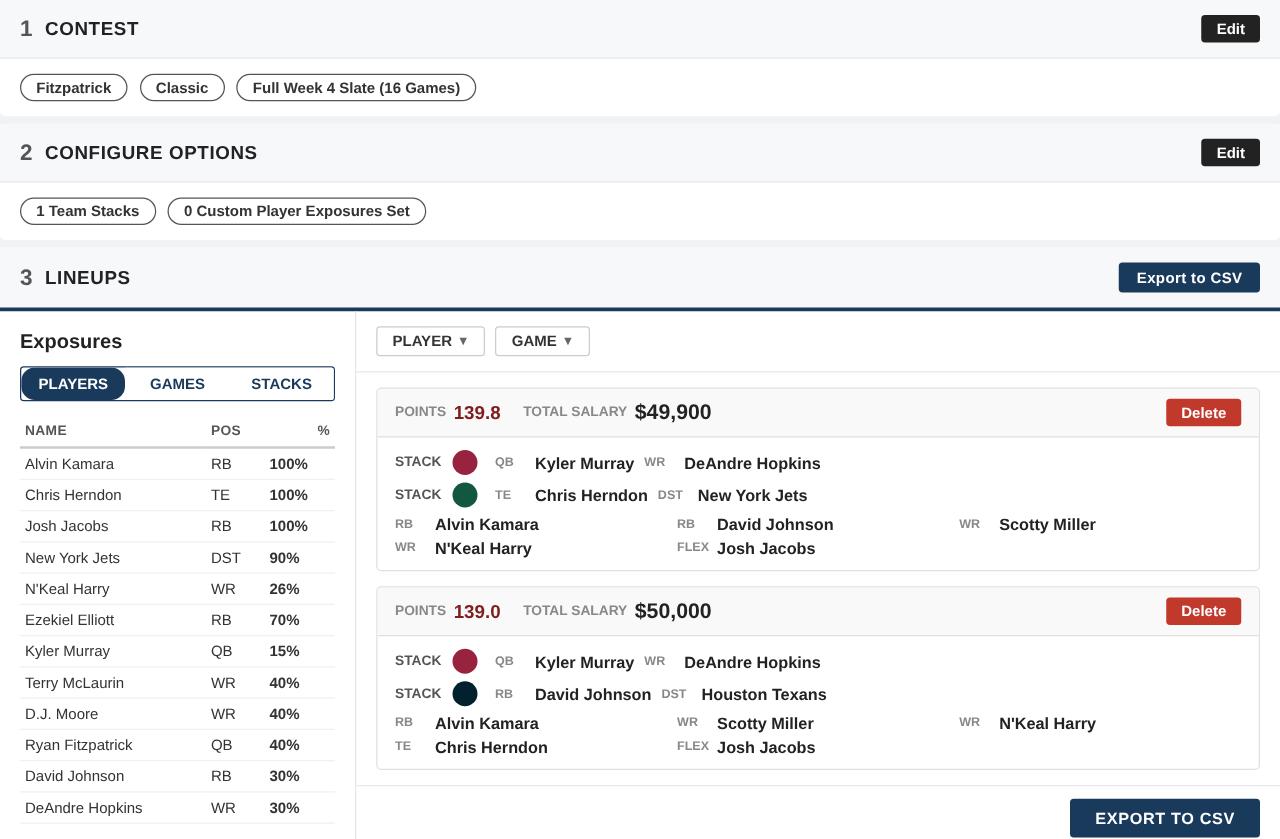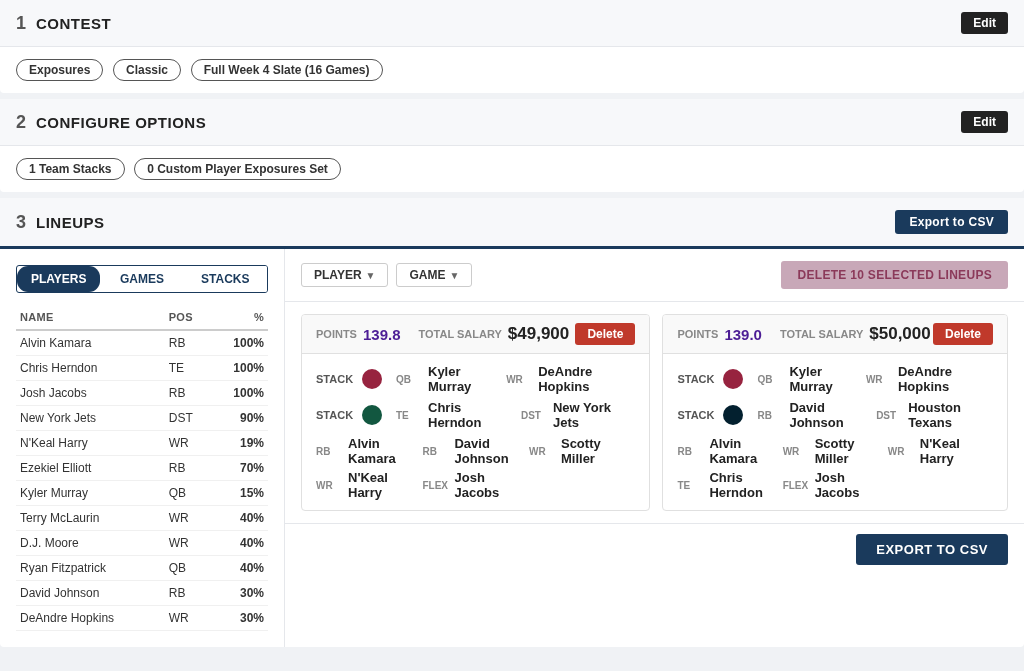--- a/index.html
+++ b/index.html
@@ -35,41 +35,41 @@
 
     .tab-bar { display: flex; margin-bottom: 12px; border: 1.5px solid #1a3a5c; border-radius: 3px; overflow: hidden; }
     .tab-btn { flex: 1; padding: 6px 0; font-size: 12px; font-weight: 700; border: none; cursor: pointer; background: #fff; color: #1a3a5c; }
     .tab-btn.active { background: #1a3a5c; color: #fff; border-radius: 11px; }
 
     
     .exp-table { width: 100%; border-collapse: collapse; }
     .exp-table th { text-align: left; font-size: 11px; font-weight: 700; color: #555; padding: 6px 4px; border-bottom: 2px solid #ccc; text-transform: uppercase; letter-spacing: 0.3px; }
     .exp-table th.right { text-align: right; }
     .exp-table td { padding: 5px 4px; font-size: 12px; border-bottom: 1px solid #f0f0f0; }
-    .exp-table td.right { text-align: right; font-weight: 600; margin-top: 37px; }
+    .exp-table td.right { font-weight: 600; margin-top: 37px; }
 
     
     .lineups-main { flex: 1; padding: 0; }
 
     
     .filter-bar { display: flex; align-items: center; justify-content: space-between; padding: 12px 16px; border-bottom: 1px solid #e5e7eb; }
     .filter-bar-left { display: flex; gap: 8px; }
     .filter-btn { display: flex; align-items: center; gap: 4px; background: #fff; border: 1.5px solid #ccc; border-radius: 3px; padding: 4px 12px; font-size: 12px; font-weight: 600; cursor: pointer; color: #333; }
     .filter-btn .caret { font-size: 10px; color: #666; }
 
     .btn-delete-selected { background: #c8a8b8; color: #8b3a5a; border: none; border-radius: 3px; padding: 7px 16px; font-size: 12px; font-weight: 700; cursor: pointer; letter-spacing: 0.3px; text-transform: uppercase; }
 
     
-    .lineup-cards { padding: 12px 16px; display: flex; gap: 12px; }
+    .lineup-cards { padding: 12px 16px; display: flex; flex-direction: column; gap: 12px; }
 
     .lineup-card { border: 1px solid #e0e0e0; border-radius: 4px; overflow: hidden; }
     .lineup-card-header { display: flex; align-items: center; justify-content: space-between; padding: 8px 14px; background: #f9f9f9; border-bottom: 1px solid #e0e0e0; }
     .lineup-card-stats { display: flex; align-items: center; gap: 4px; font-size: 13px; }
     .points-label { font-size: 11px; font-weight: 600; color: #888; text-transform: uppercase; margin-right: 2px; }
-    .points-val { font-size: 15px; font-weight: 800; color: #4c1d95; margin-right: 14px; }
+    .points-val { font-size: 15px; font-weight: 800; color: #7f1d1d; margin-right: 14px; }
     .salary-label { font-size: 11px; font-weight: 600; color: #888; text-transform: uppercase; margin-right: 2px; }
     .salary-val { font-size: 17px; font-weight: 700; color: #222; }
     .btn-delete-card { background: #c0392b; color: #fff; border: none; border-radius: 3px; padding: 4px 12px; font-size: 12px; font-weight: 700; cursor: pointer; }
 
     .lineup-card-body { padding: 10px 14px; }
 
     .stack-row { display: flex; align-items: center; margin-bottom: 6px; gap: 8px; }
     .stack-label { font-size: 11px; font-weight: 700; color: #555; text-transform: uppercase; width: 38px; flex-shrink: 0; }
     .team-icon { width: 20px; height: 20px; border-radius: 50%; display: inline-flex; align-items: center; justify-content: center; font-size: 9px; font-weight: 700; margin-right: 6px; flex-shrink: 0; }
     .team-icon.ari { background: #97233f; color: #fff; }
@@ -94,21 +94,21 @@
 
   <div class="section">
     <div class="section-header">
       <div class="section-header-left">
         <span class="section-number">1</span>
         <span class="section-title">CONTEST</span>
       </div>
       <button class="btn-edit">Edit</button>
     </div>
     <div class="section-body">
-      <span class="tag">Exposures</span>
+      <span class="tag">Fitzpatrick</span>
       <span class="tag">Classic</span>
       <span class="tag">Full Week 4 Slate (16 Games)</span>
     </div>
   </div>
 
   <div class="section">
     <div class="section-header">
       <div class="section-header-left">
         <span class="section-number">2</span>
         <span class="section-title">CONFIGURE OPTIONS</span>
@@ -126,20 +126,21 @@
       <div class="section-header-left">
         <span class="section-number">3</span>
         <span class="section-title">LINEUPS</span>
       </div>
       <button class="btn-export-top">Export to CSV</button>
     </div>
 
     <div class="lineups-body">
 
       <div class="exposures-sidebar">
+        <div class="exposures-title">Exposures</div>
         <div class="tab-bar">
           <button class="tab-btn active">PLAYERS</button>
           <button class="tab-btn">GAMES</button>
           <button class="tab-btn">STACKS</button>
         </div>
         <table class="exp-table">
           <thead>
             <tr>
               <th>NAME</th>
               <th>POS</th>
@@ -163,21 +164,21 @@
     <td class="right">100%</td>
   </tr>
               <tr>
     <td>New York Jets</td>
     <td>DST</td>
     <td class="right">90%</td>
   </tr>
               <tr>
     <td>N'Keal Harry</td>
     <td>WR</td>
-    <td class="right">19%</td>
+    <td class="right">26%</td>
   </tr>
               <tr>
     <td>Ezekiel Elliott</td>
     <td>RB</td>
     <td class="right">70%</td>
   </tr>
               <tr>
     <td>Kyler Murray</td>
     <td>QB</td>
     <td class="right">15%</td>
@@ -217,21 +218,20 @@
           <div class="filter-bar-left">
             <button class="filter-btn">
               <span>PLAYER</span>
               <span class="caret">▼</span>
             </button>
             <button class="filter-btn">
               <span>GAME</span>
               <span class="caret">▼</span>
             </button>
           </div>
-          <button class="btn-delete-selected">DELETE 10 SELECTED LINEUPS</button>
         </div>
 
         <div class="lineup-cards" id="lineup-cards-container">
         <div class="lineup-card">
               <div class="lineup-card-header">
     <div class="lineup-card-stats">
       <span class="points-label">POINTS</span>
       <span class="points-val">139.8</span>
       <span class="salary-label">TOTAL SALARY</span>
       <span class="salary-val">$49,900</span>

